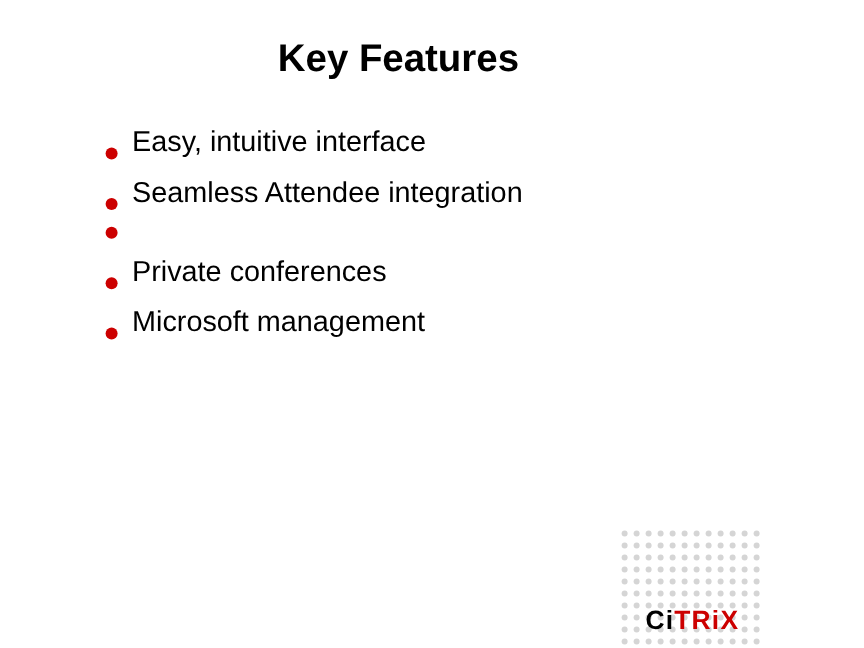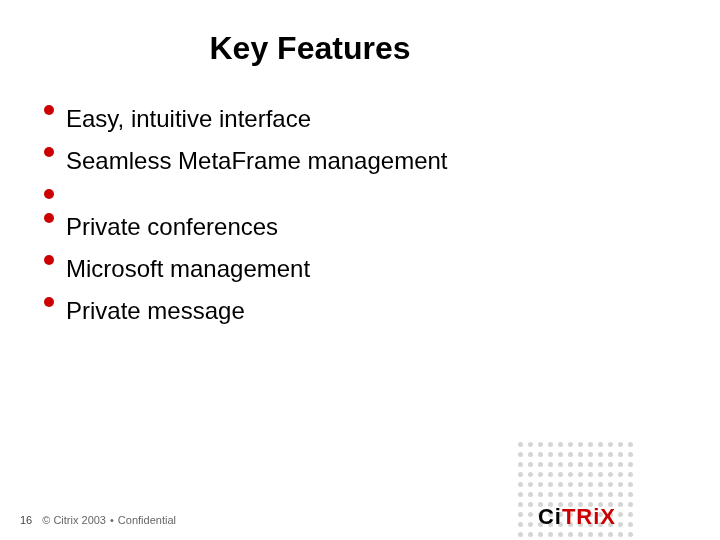--- a/index.html
+++ b/index.html
@@ -11,41 +11,41 @@
       font-family: Arial, Helvetica, sans-serif;
       position: relative;
       overflow: hidden;
     }
 
     .slide {
       width: 636px;
       height: 540px;
       background: #ffffff;
       position: relative;
-      padding: 30px 60px 40px 44px;
+      padding: 30px 60px 40px 88px;
     }
 
     .title {
       text-align: center;
       font-size: 32px;
       font-weight: bold;
       color: #000000;
       margin-bottom: 30px;
       padding-bottom: 8px;
     }
 
     .bullet-list {
       list-style: none;
       padding: 0;
       margin: 0;
     }
 
     .bullet-item {
       display: flex;
-      align-items: flex-start;
+      align-items: flex-end;
       margin-bottom: 14px;
       font-size: 24px;
       color: #000000;
     }
 
     .bullet-dot {
       display: inline-block;
       width: 10px;
       height: 10px;
       background-color: #cc0000;
@@ -136,45 +136,35 @@
 
   <h1 class="title">Key Features</h1>
 
   <ul class="bullet-list">
   <li class="bullet-item">
         <span class="bullet-dot"></span>
         <span>Easy, intuitive interface</span>
       </li>
       <li class="bullet-item">
         <span class="bullet-dot"></span>
-        <span>Seamless MetaFrame management</span>
+        <span>Seamless Attendee integration</span>
       </li>
       <li class="bullet-item">
         <span class="bullet-dot"></span>
       </li>
       <li class="bullet-item">
         <span class="bullet-dot"></span>
         <span>Private conferences</span>
       </li>
       <li class="bullet-item">
         <span class="bullet-dot"></span>
         <span>Microsoft management</span>
       </li>
-      <li class="bullet-item">
-        <span class="bullet-dot"></span>
-        <span>Private message</span>
-      </li>
     </ul>
 
-  <div class="footer">
-    <span class="footer-page">16</span>
-    <span class="footer-text">© Citrix 2003</span>
-    <span class="footer-text">•</span>
-    <span class="footer-text">Confidential</span>
-  </div>
 
   <div class="dot-pattern">
     <div class="dot-grid" id="dot-grid">
         <div class="dot-cell"></div>
         <div class="dot-cell"></div>
         <div class="dot-cell"></div>
         <div class="dot-cell"></div>
         <div class="dot-cell"></div>
         <div class="dot-cell"></div>
         <div class="dot-cell"></div>

